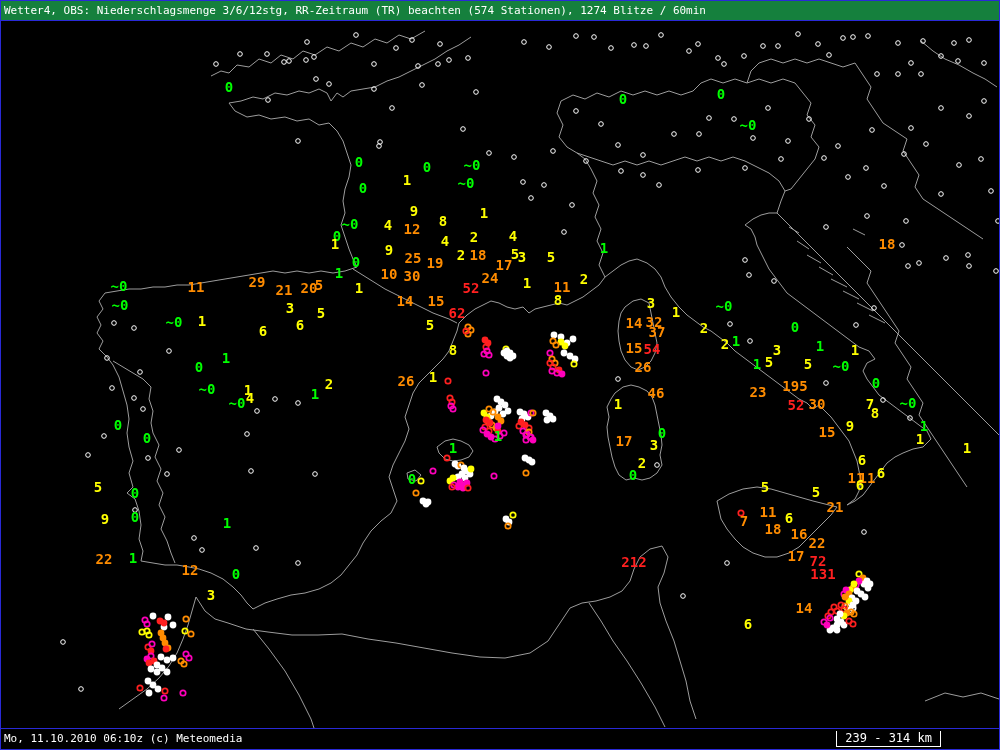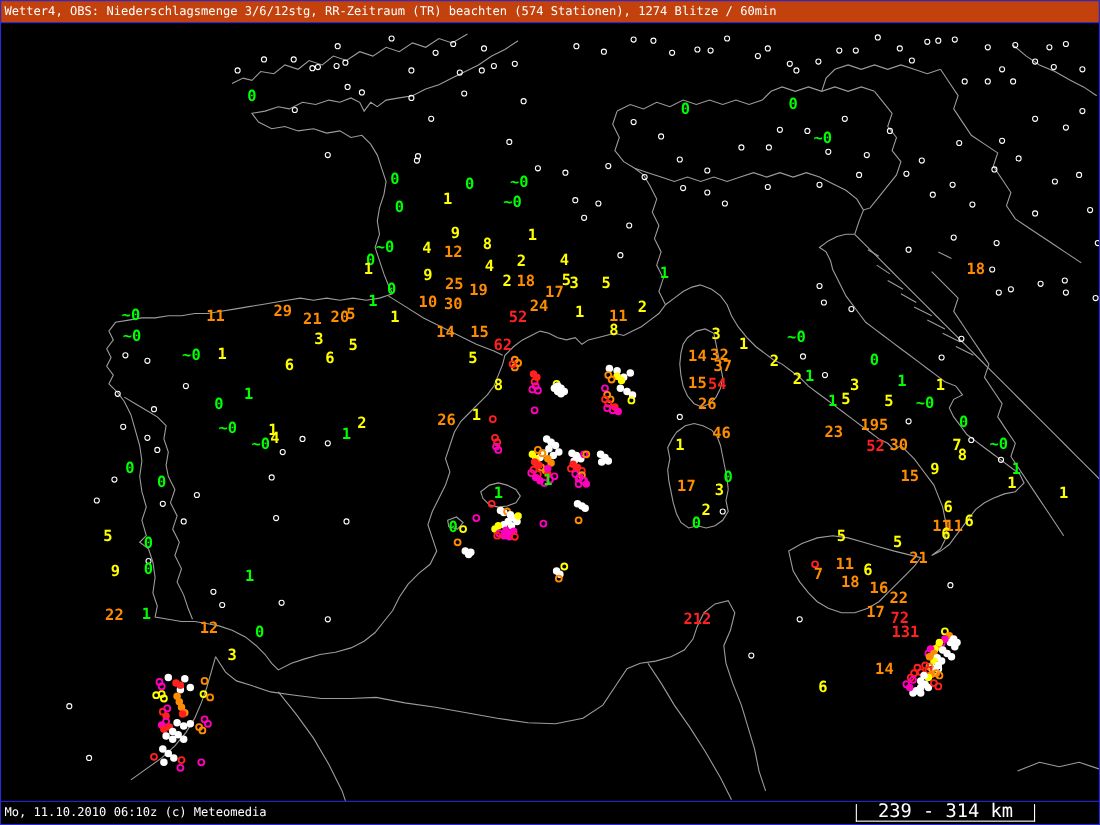--- a/index.html
+++ b/index.html
@@ -4,32 +4,32 @@
 <style>
   html,body{margin:0;padding:0;background:#000;}
   .frame{
     position:relative;width:1000px;height:750px;background:#000;
     box-sizing:border-box;border:1px solid #2929d6;overflow:hidden;
     font-family:"DejaVu Sans Mono","Liberation Mono",monospace;
   }
   .titlebar{
     position:absolute;top:0;left:0;width:100%;height:20px;box-sizing:border-box;
     border-bottom:1px solid #2929d6;color:#fff;font-size:11px;line-height:19px;
-    padding-left:3px;white-space:nowrap;background:#c2410c;
+    padding-left:3px;white-space:nowrap;background:#15803d;
   }
   .map{position:absolute;top:21px;left:0;}
   .statusbar{
     position:absolute;bottom:0;left:0;width:100%;height:21px;box-sizing:border-box;
     border-top:1px solid #2929d6;background:#000;color:#fff;font-size:11px;
   }
   .statusbar .left{position:absolute;left:3px;top:3px;white-space:nowrap;}
   .scalebox{
     position:absolute;right:58px;top:2px;height:15px;
     border-left:1px solid #fff;border-right:1px solid #fff;border-bottom:1px solid #fff;
-    padding:0 19px;font-size:17px;line-height:14px;color:#fff;white-space:nowrap;
+    padding:0 8px;font-size:12px;line-height:14px;color:#fff;white-space:nowrap;
   }
   svg text{font-family:"DejaVu Sans Mono","Liberation Mono",monospace;font-weight:bold;font-size:14px;}
   .coast{fill:none;stroke:#9c9c9c;stroke-width:1;}
 </style>
 </head>
 <body>
 
 <div class="frame">
 
   <div class="titlebar">

